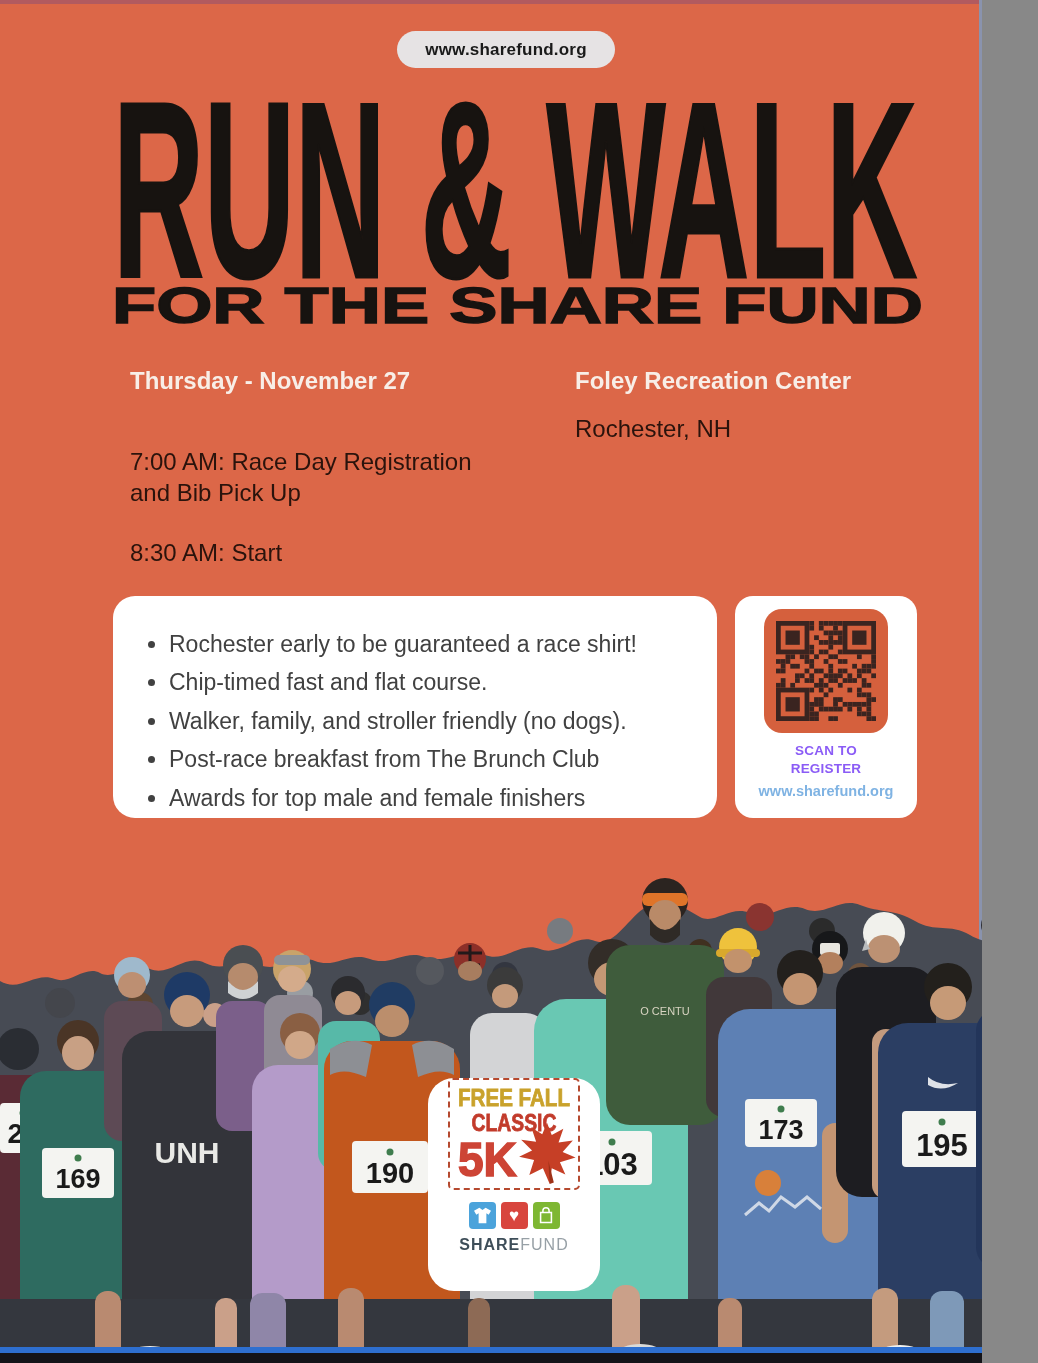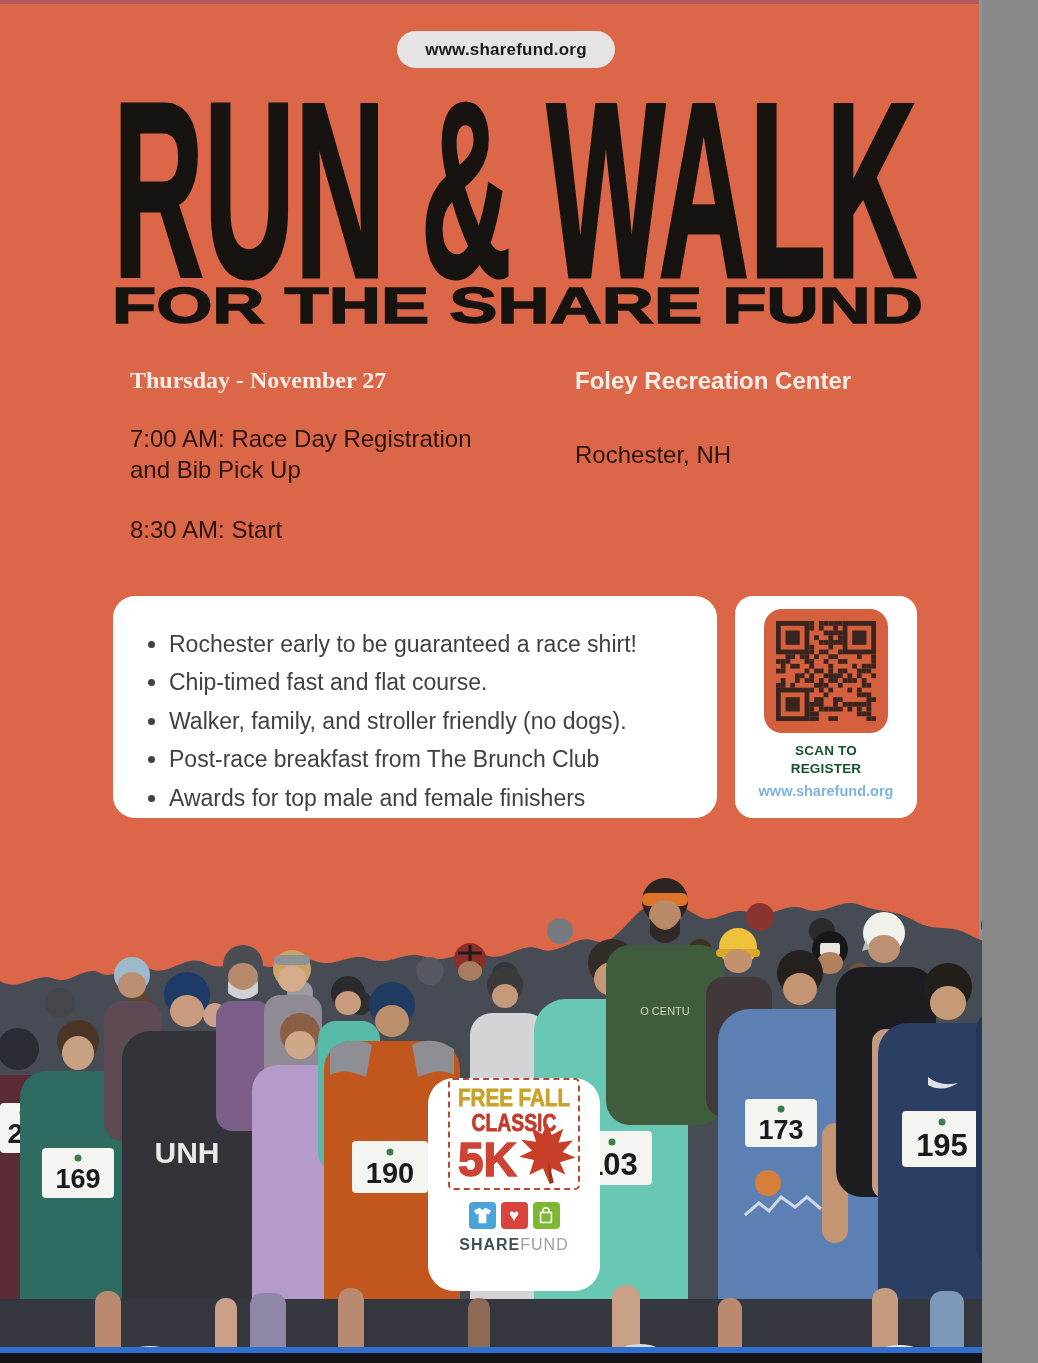--- a/index.html
+++ b/index.html
@@ -14,41 +14,41 @@
     position:absolute;left:397px;top:31px;width:218px;height:37px;border-radius:19px;
     background:#E6E3E4;display:flex;align-items:center;justify-content:center;
     font-size:17px;font-weight:700;color:#1A1A1A;letter-spacing:.2px;
   }
   .headline{position:absolute;left:0;top:90px;width:1038px;height:245px;}
   .headline text{fill:var(--headline-black,#171310);font-family:"Liberation Sans","DejaVu Sans",sans-serif;font-weight:700;}
   .details-left{position:absolute;left:130px;top:367px;width:345px;}
   .details-right{position:absolute;left:575px;top:367px;width:380px;}
   .date-line,.venue-line{font-size:24px;font-weight:700;color:var(--text-light,#F8EEE7);}
   .sched-line,.addr-block{font-size:24px;font-weight:400;color:var(--text-dark,#2A130C);line-height:1.28;}
-  .date-line{margin-bottom:30px;font-family:Liberation Serif, serif;}
+  .date-line{margin-bottom:52px;}
   .sched-line{margin-bottom:30px;}
-  .venue-line{margin-bottom:45px;}
+  .venue-line{margin-bottom:19px;}
   .addr-block span{display:block;}
   .info-card{
     position:absolute;left:113px;top:596px;width:604px;height:222px;border-radius:22px;
     background:var(--card-white,#fff);box-sizing:border-box;padding:34px 30px 0 28px;
   }
   .info-card ul{margin:0;padding-left:28px;}
   .info-card li{font-size:23px;color:var(--bullet-gray,#414141);margin-bottom:8.5px;line-height:1.3;}
   .qr-card{
     position:absolute;left:735px;top:596px;width:182px;height:222px;border-radius:18px;
     background:var(--card-white,#fff);display:flex;flex-direction:column;align-items:center;
   }
   .qr-box{
     margin-top:13px;width:124px;height:124px;border-radius:18px;background:var(--qr-orange,#D5603D);
     display:flex;align-items:center;justify-content:center;
   }
   .qr-label{
     margin-top:9px;width:110px;text-align:center;font-size:13.5px;font-weight:700;
-    color:#14532d;line-height:1.3;letter-spacing:.2px;
+    color:#8b5cf6;line-height:1.3;letter-spacing:.2px;
   }
   .qr-url{margin-top:6px;font-size:14.5px;font-weight:700;color:var(--link-blue,#7FB3E3);}
   .photo{position:absolute;left:0;top:853px;width:1038px;height:510px;}
   .badge{
     position:absolute;left:428px;top:1078px;width:172px;height:213px;border-radius:26px;
     background:var(--card-white,#fff);z-index:5;display:flex;flex-direction:column;align-items:center;
     box-sizing:border-box;
   }
   .badge-box{
     width:132px;border:2.5px dashed #B5492F;border-radius:5px;box-sizing:border-box;

